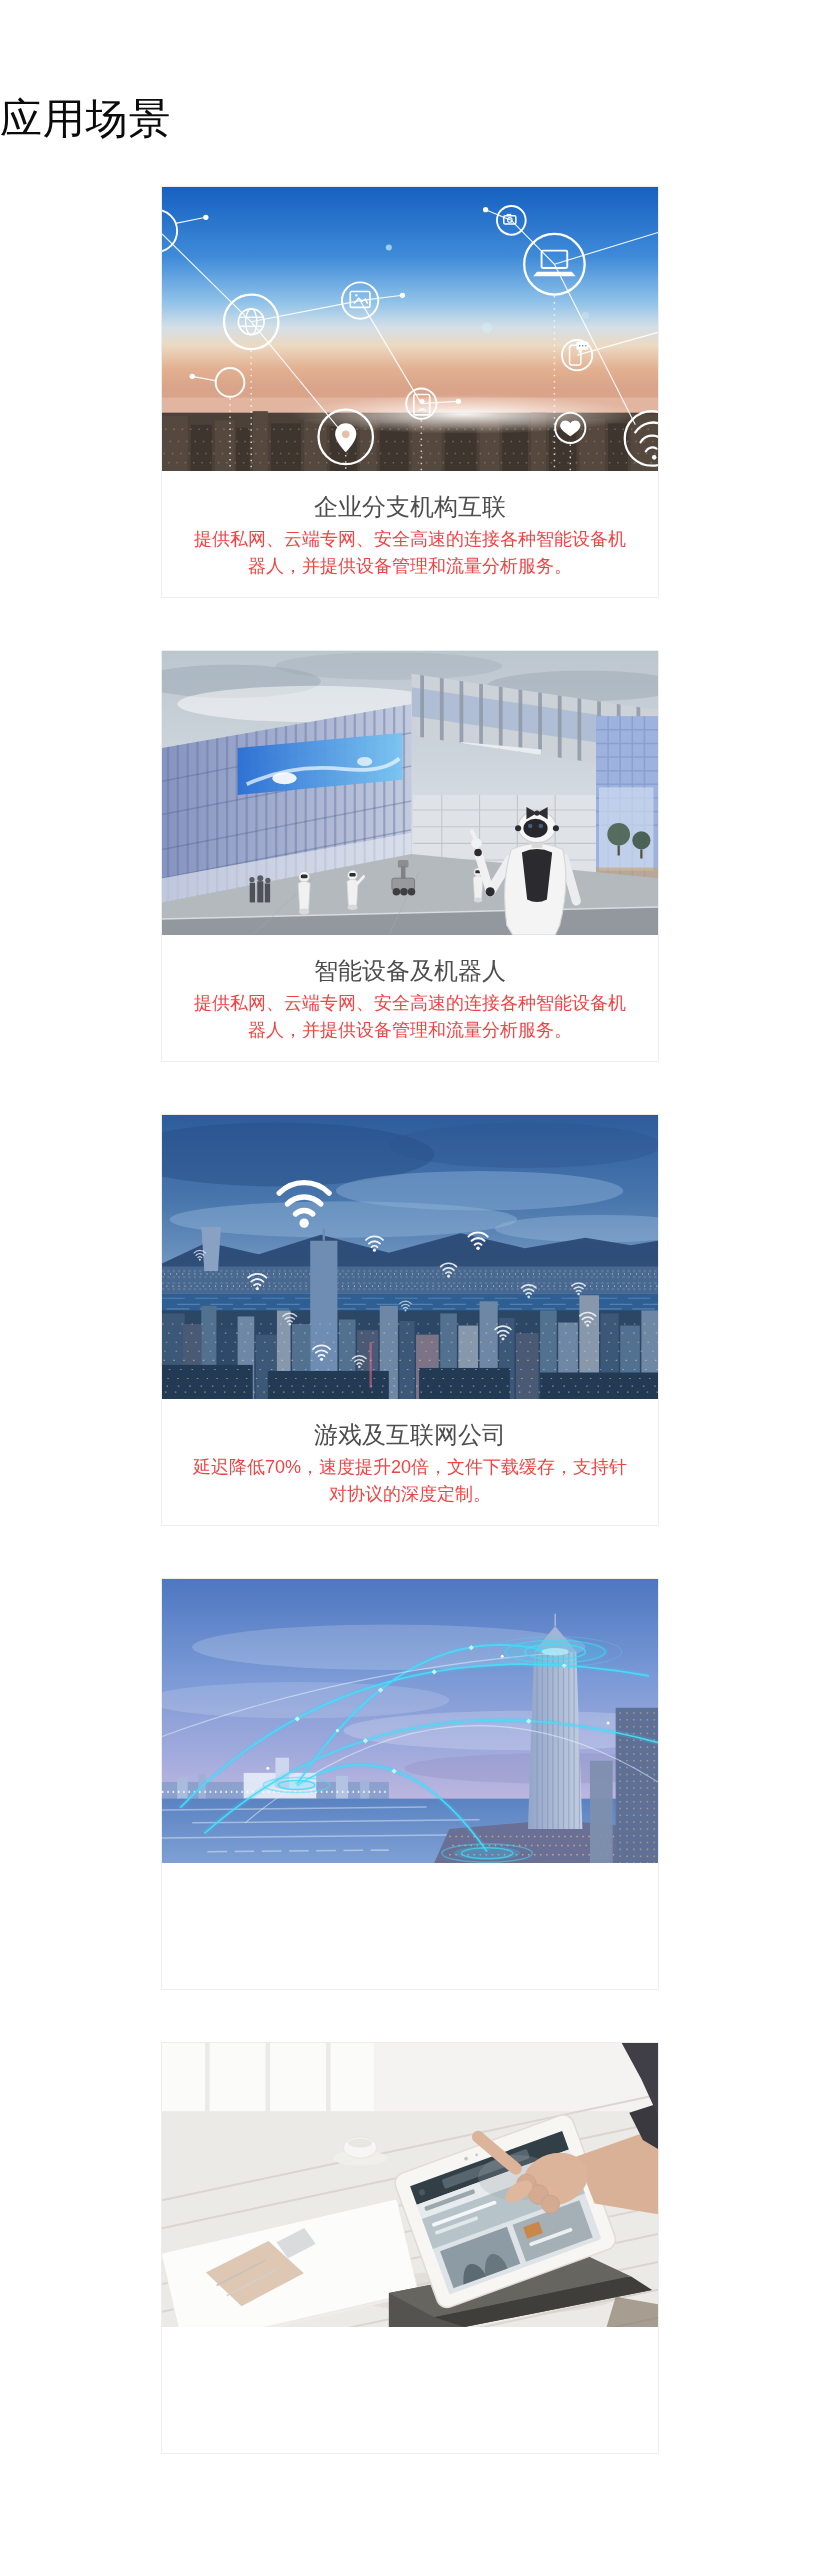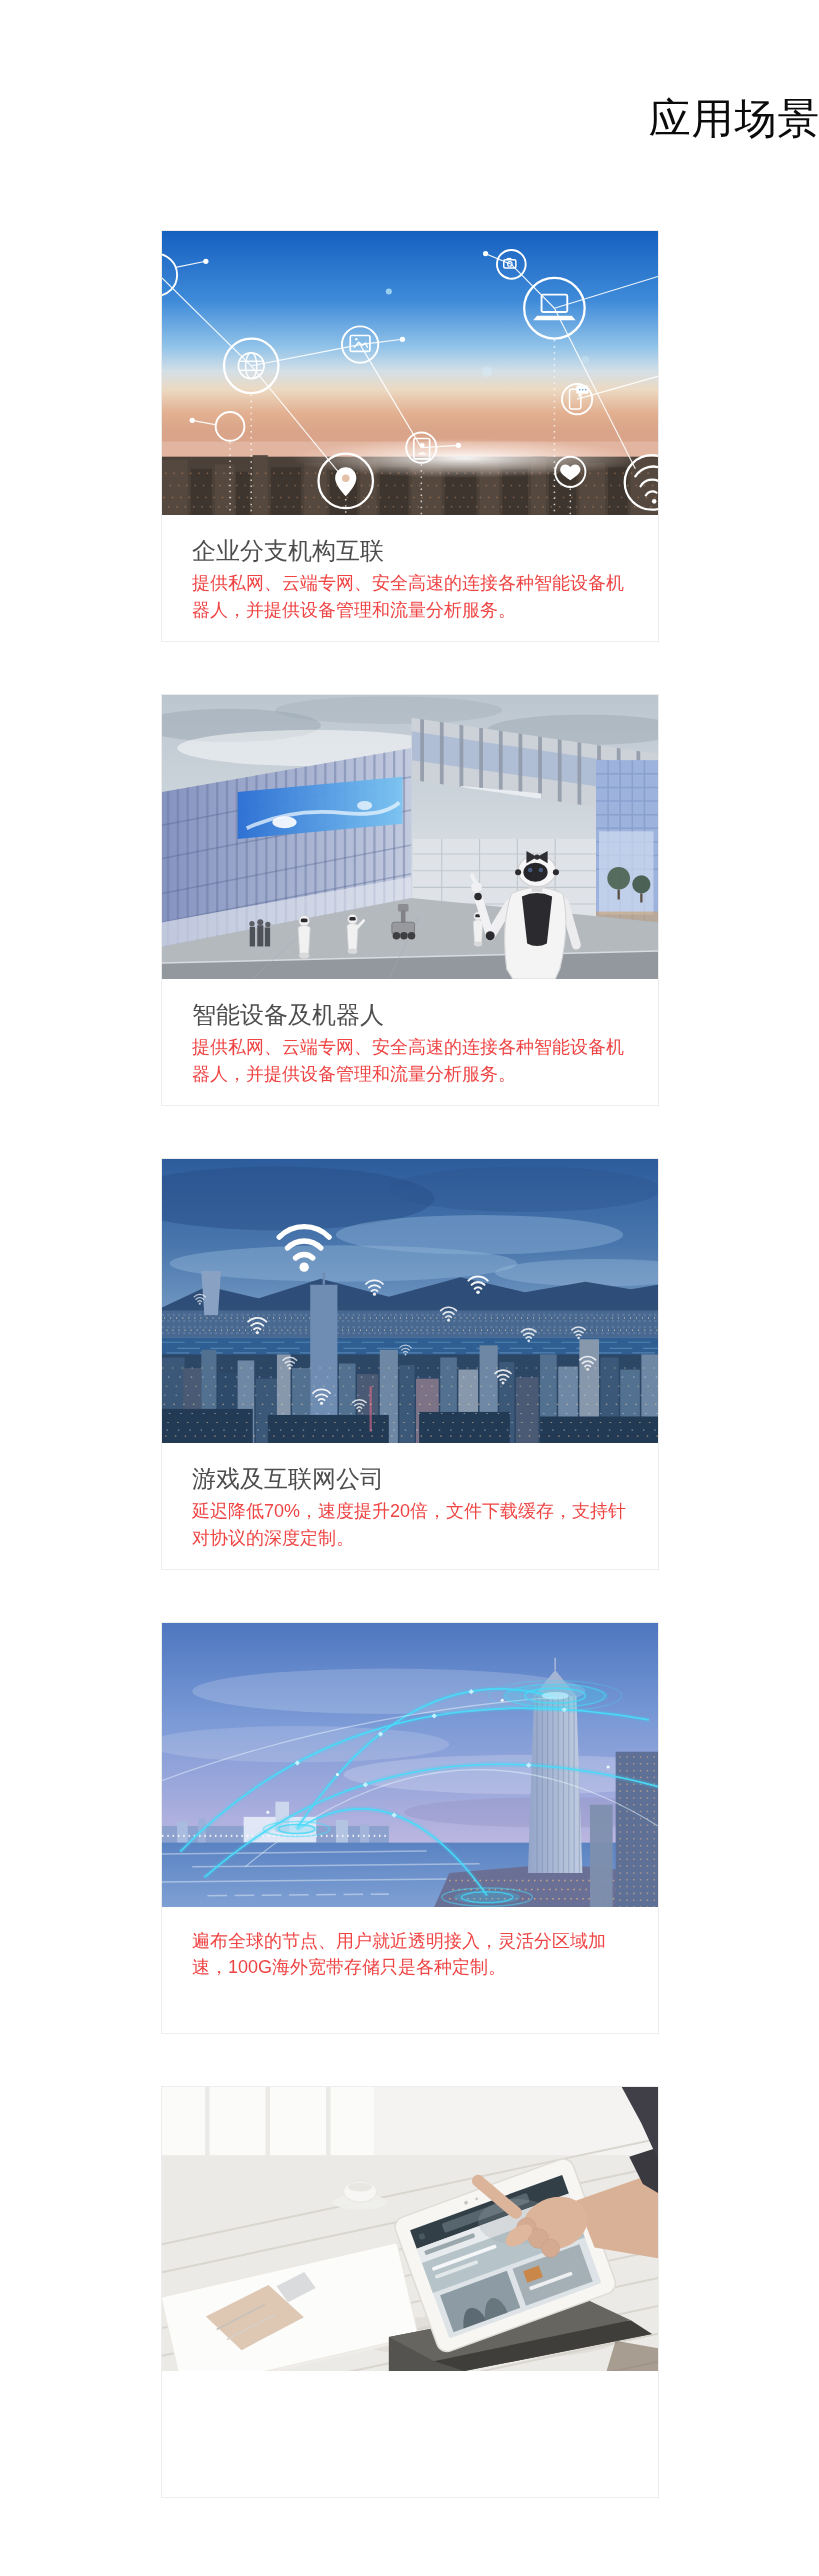--- a/index.html
+++ b/index.html
@@ -1,22 +1,22 @@
 <!DOCTYPE html>
 <html style="font-size:12px"><head>
 <meta charset="utf-8">
 <style>
   html,body{margin:0;padding:0;background:#ffffff;}
   body{width:820px;height:2576px;overflow:hidden;font-family:"Liberation Sans","DejaVu Sans",sans-serif;}
-  .section-title{margin:0 0 88px;padding-top:96px;text-align:right;font-size:42px;line-height:46px;
+  .section-title{margin:0 0 44px;padding-top:96px;text-align:left;font-size:42px;line-height:46px;
     font-weight:500;color:#0b0b0b;letter-spacing:0.8px;}
   .card{width:498px;margin:0 auto 52px;background:#fff;border:0.8px solid #ededed;box-sizing:border-box;}
   .card-media{height:284px;overflow:hidden;background:#dfe6ec;}
   .card-media svg{display:block;width:100%;height:100%;}
-  .card-body{height:126px;box-sizing:border-box;padding:20.5px 30px 0;}
+  .card-body{height:126px;box-sizing:border-box;padding:20.5px 30px 0;text-align:center;}
   .card-title{margin:0 0 4.6px;font-size:24px;line-height:30px;font-weight:400;color:#4d4d4d;}
   .card-desc{margin:0;font-size:18px;line-height:26.5px;font-weight:400;color:#ef4444;}
 </style>
 </head>
 <body>
 
 <h1 class="section-title">应用场景</h1>
 
 <section class="card">
   <div class="card-media">
@@ -599,21 +599,20 @@
         <ellipse cx="178" cy="272" rx="44" ry="10" fill="none" stroke="#45dbf8" stroke-width="2" opacity=".55"></ellipse>
         <ellipse cx="178" cy="272" rx="24" ry="6" fill="none" stroke="#45dbf8" stroke-width="2" opacity=".8"></ellipse>
         <ellipse cx="178" cy="272" rx="30" ry="7" fill="#2fd4f7" opacity=".2"></ellipse>
         <ellipse cx="430" cy="362" rx="60" ry="12" fill="none" stroke="#45dbf8" stroke-width="2" opacity=".5"></ellipse>
         <ellipse cx="430" cy="362" rx="34" ry="7" fill="none" stroke="#45dbf8" stroke-width="2" opacity=".75"></ellipse>
         <ellipse cx="430" cy="362" rx="44" ry="9" fill="#2fd4f7" opacity=".25"></ellipse>
       </g>
     </svg>
   </div>
   <div class="card-body">
-    <p class="card-desc">遍布全球的节点、用户就近透明接入，灵活分区域加速，100G海外宽带存储只是各种定制。</p>
   </div>
 </section>
 
 <section class="card">
   <div class="card-media">
     <svg viewBox="0 0 656 375" preserveAspectRatio="none">
       <rect width="656" height="375" fill="#f4f3f1"></rect>
       <rect x="0" y="0" width="280" height="140" fill="#fbfbfa"></rect>
       <g stroke="#e6e3df" stroke-width="6" opacity=".7">
         <line x1="60" y1="0" x2="60" y2="140"></line>

